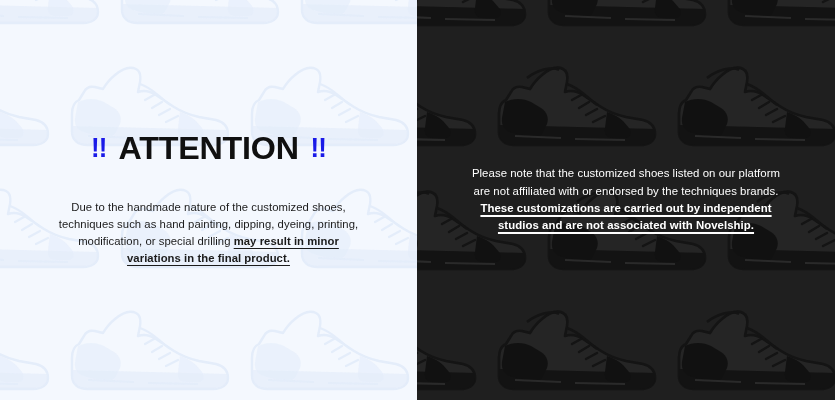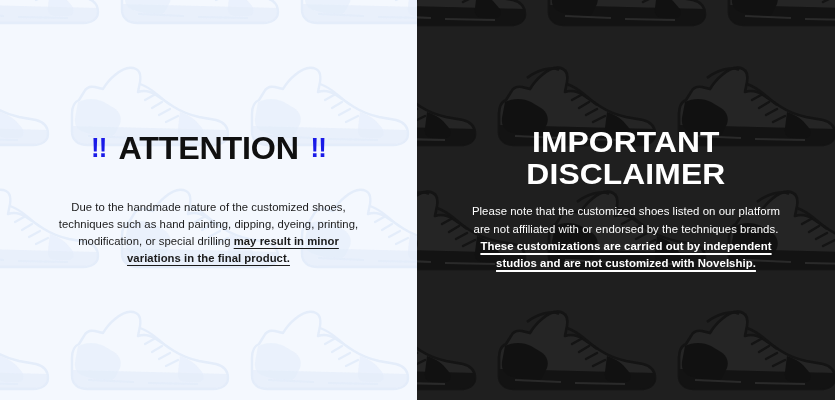--- a/index.html
+++ b/index.html
@@ -202,21 +202,17 @@
           <use href="#sneakerD" x="130" y="186"></use>
           <use href="#sneakerD" x="310" y="186"></use>
           <use href="#sneakerD" x="-100" y="306"></use>
           <use href="#sneakerD" x="80" y="306"></use>
           <use href="#sneakerD" x="260" y="306"></use>
         </g>
       </svg>
     </div>
 
     <div class="content">
-      <div class="headline-block">
-        <h1 class="headline line1">IMPORTANT</h1>
-        <h1 class="headline line2">DISCLAIMER</h1>
-      </div>
-      <p class="body-copy"><span>Please note that the customized shoes listed on our platform are not affiliated with or endorsed by the techniques brands. </span><span class="emph">These customizations are carried out by independent studios and are not customized with Novelship.</span></p>
+      <p class="body-copy"><span>Please note that the customized shoes listed on our platform are not affiliated with or endorsed by the techniques brands. </span><span class="emph">These customizations are carried out by independent studios and are not associated with Novelship.</span></p>
     </div>
   </div>
 
 </div>
 
 </body></html>

